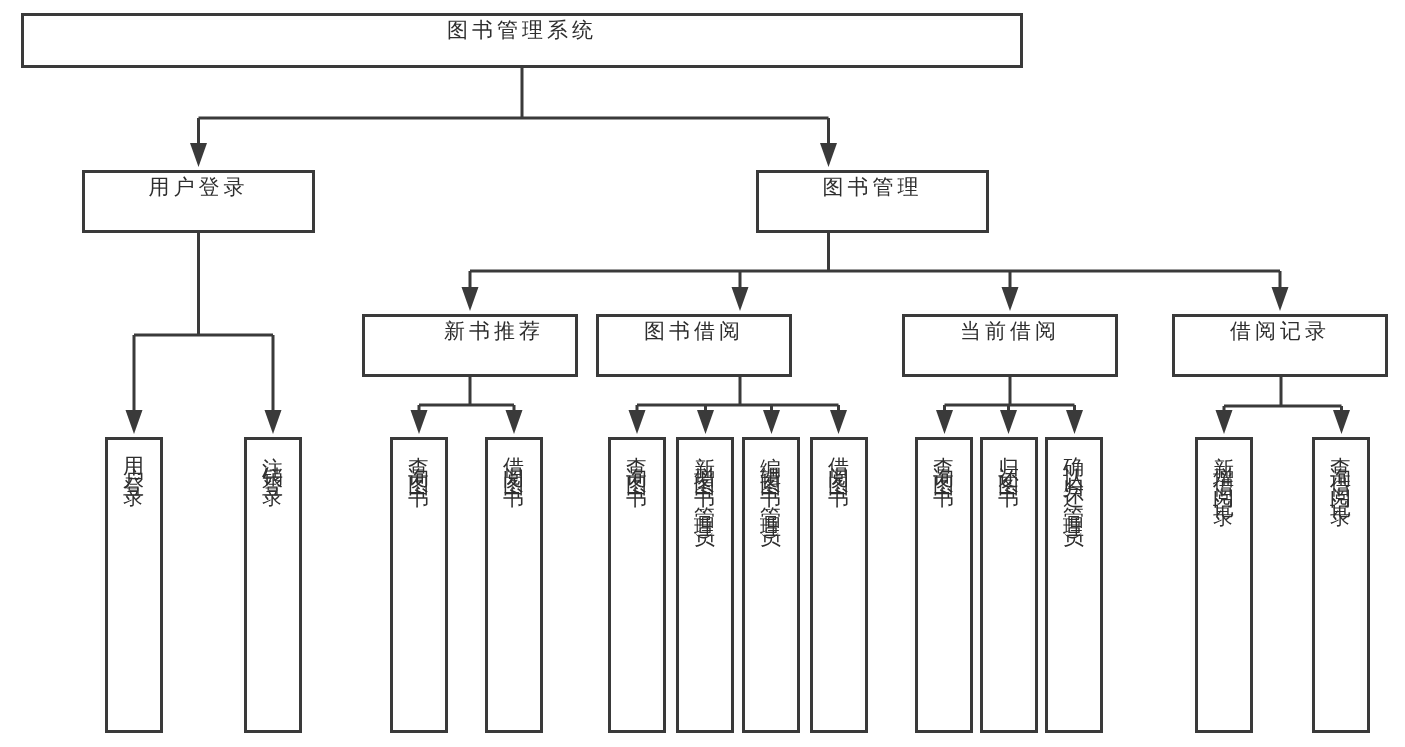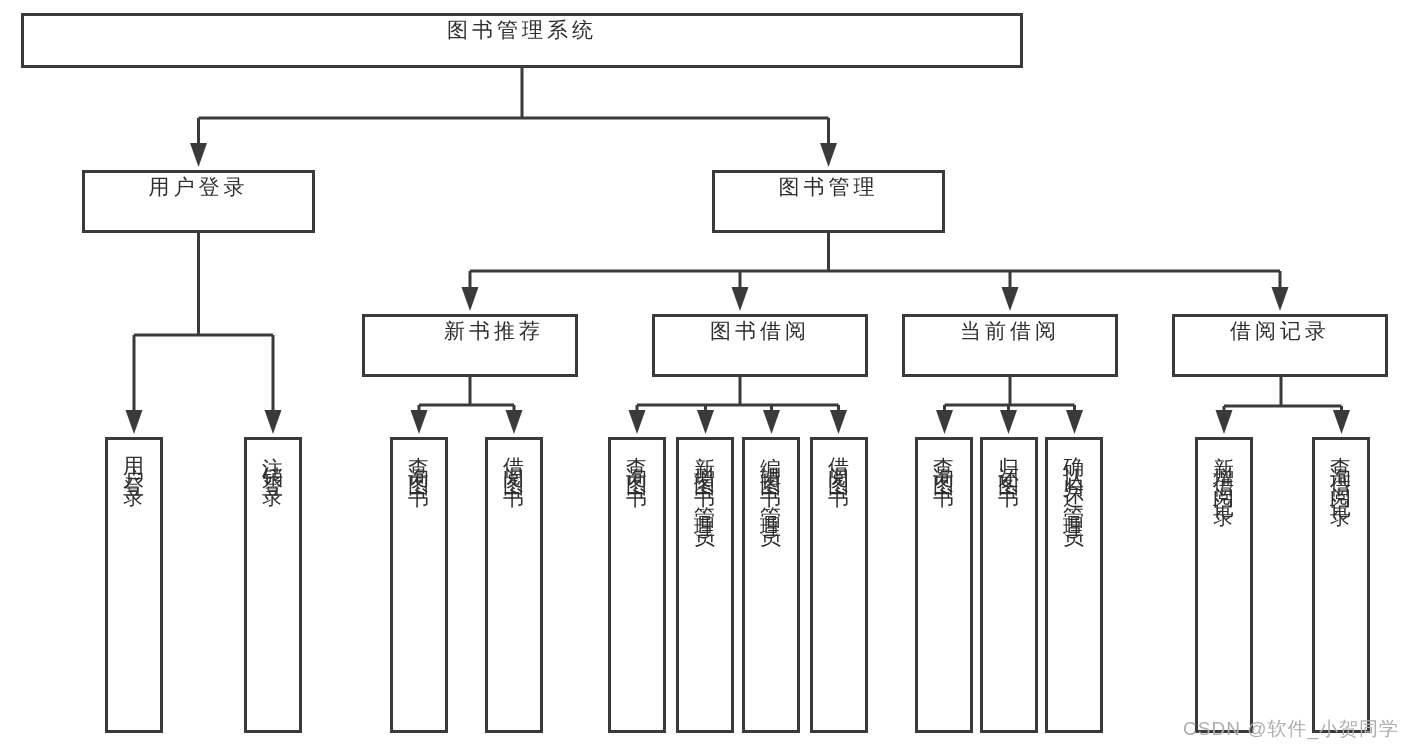--- a/index.html
+++ b/index.html
@@ -99,28 +99,28 @@
     </g>
   </svg>
 
   <div class="node" style="left:21px; top:13px; width:1002px; height:55px;">
     <span class="hlabel">图书管理系统</span>
   </div>
 
   <div class="node" style="left:82px; top:170px; width:233px; height:63px;">
     <span class="hlabel">用户登录</span>
   </div>
-  <div class="node" style="left:712px; top:170px; width:233px; height:63px;">
+  <div class="node" style="left:756px; top:170px; width:233px; height:63px;">
     <span class="hlabel">图书管理</span>
   </div>
 
   <div class="node" style="left:362px; top:314px; width:216px; height:63px;padding-left:48px;">
     <span class="hlabel">新书推荐</span>
   </div>
-  <div class="node" style="left:652px; top:314px; width:216px; height:63px;">
+  <div class="node" style="left:596px; top:314px; width:196px; height:63px;">
     <span class="hlabel">图书借阅</span>
   </div>
   <div class="node" style="left:902px; top:314px; width:216px; height:63px;">
     <span class="hlabel">当前借阅</span>
   </div>
   <div class="node" style="left:1172px; top:314px; width:216px; height:63px;">
     <span class="hlabel">借阅记录</span>
   </div>
 
   <div class="node" style="left:105px; top:437px; width:58px; height:296px;">
@@ -160,14 +160,13 @@
     <span class="vlabel">确认归还（管理员）</span>
   </div>
 
   <div class="node" style="left:1195px; top:437px; width:58px; height:296px;">
     <span class="vlabel">新增借阅记录</span>
   </div>
   <div class="node" style="left:1312px; top:437px; width:58px; height:296px;">
     <span class="vlabel">查询借阅记录</span>
   </div>
 
-  <div class="watermark">CSDN @软件_小贺同学</div>
 </div>
 
 </body></html>

